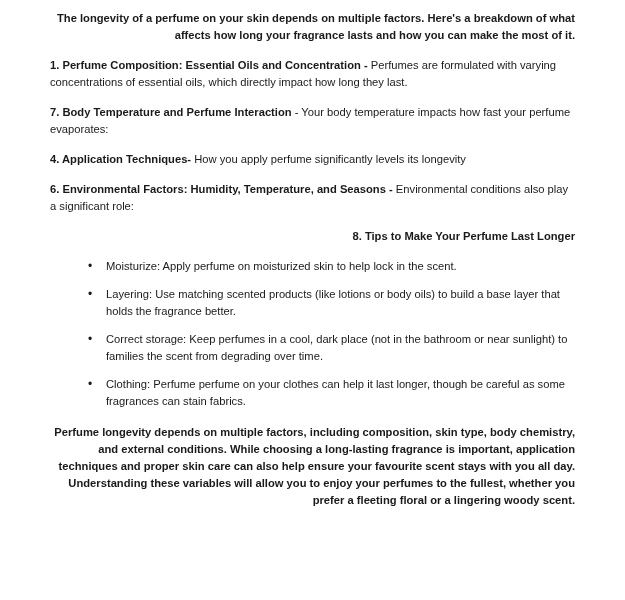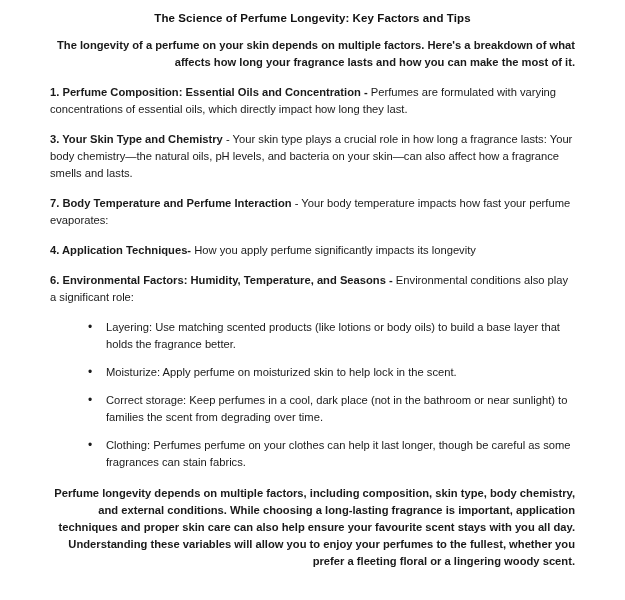--- a/index.html
+++ b/index.html
@@ -72,48 +72,45 @@
     margin-top: 15px;
     margin-bottom: 0;
     line-height: 1.55;
   }
 </style>
 </head>
 <body>
 
 <div class="page">
 
-  <div class="doc-title">The Science of Perfume Longevity: Key Factors and Tips</div>
 
   <p class="para bold-block lead">The longevity of a perfume on your skin depends on multiple factors. Here's a breakdown of what affects how long your fragrance lasts and how you can make the most of it.</p>
 
   <p class="para">
     <span class="num-head">1. Perfume Composition: Essential Oils and Concentration -</span><span> Perfumes are formulated with varying concentrations of essential oils, which directly impact how long they last.</span>
   </p>
 
 
-  <p class="para">
-    <span class="num-head">3. Your Skin Type and Chemistry</span><span> - Your skin type plays a crucial role in how long a fragrance lasts: Your body chemistry—the natural oils, pH levels, and bacteria on your skin—can also affect how a fragrance smells and lasts.</span>
-  </p>
 
   <p class="para">
     <span class="num-head">7. Body Temperature and Perfume Interaction</span><span> - Your body temperature impacts how fast your perfume evaporates:</span>
   </p>
 
   <p class="para">
-    <span class="num-head">4. Application Techniques-</span><span> How you apply perfume significantly impacts its longevity</span>
+    <span class="num-head">4. Application Techniques-</span><span> How you apply perfume significantly levels its longevity</span>
   </p>
 
   <p class="para">
     <span class="num-head">6. Environmental Factors: Humidity, Temperature, and Seasons -</span><span> Environmental conditions also play a significant role:</span>
   </p>
 
+  <p class="para bold-block">8. Tips to Make Your Perfume Last Longer</p>
 
   <ul class="tips">
+    <li>Moisturize: Apply perfume on moisturized skin to help lock in the scent.</li>
     <li>Layering: Use matching scented products (like lotions or body oils) to build a base layer that holds the fragrance better.</li>
-    <li>Moisturize: Apply perfume on moisturized skin to help lock in the scent.</li>
     <li>Correct storage: Keep perfumes in a cool, dark place (not in the bathroom or near sunlight) to families the scent from degrading over time.</li>
-    <li>Clothing: Perfumes perfume on your clothes can help it last longer, though be careful as some fragrances can stain fabrics.</li>
+    <li>Clothing: Perfume perfume on your clothes can help it last longer, though be careful as some fragrances can stain fabrics.</li>
   </ul>
 
   <p class="para bold-block closing">Perfume longevity depends on multiple factors, including composition, skin type, body chemistry, and external conditions. While choosing a long-lasting fragrance is important, application techniques and proper skin care can also help ensure your favourite scent stays with you all day. Understanding these variables will allow you to enjoy your perfumes to the fullest, whether you prefer a fleeting floral or a lingering woody scent.</p>
 
 </div>
 
 </body></html>

